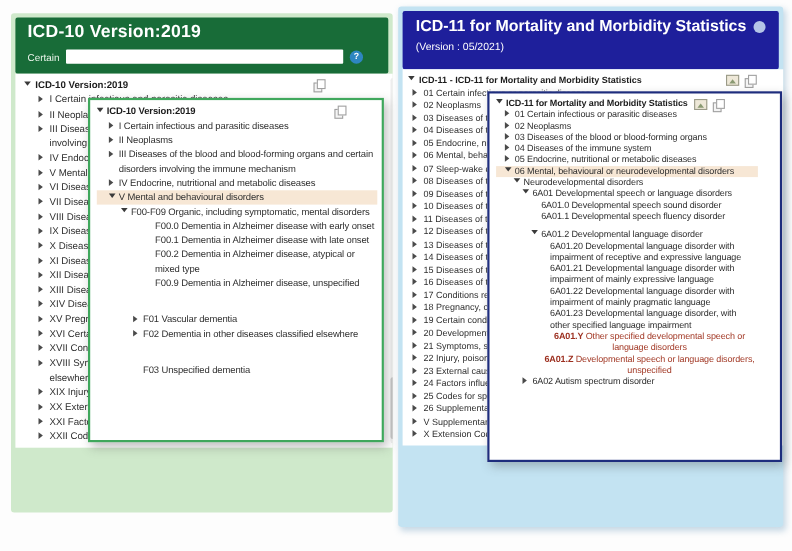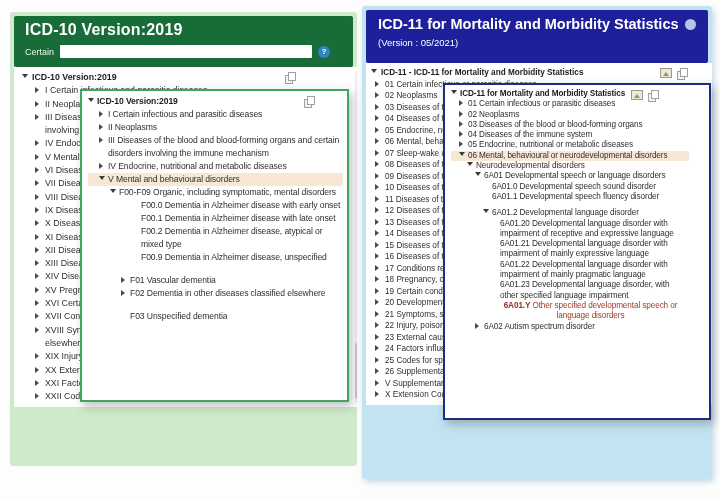--- a/index.html
+++ b/index.html
@@ -60,21 +60,21 @@
   
   .scrollbar{position:absolute;right:2px;top:4px;bottom:4px;width:4px;background:#ededed;border-radius:2px;}
   .scroll-thumb{position:absolute;left:0;width:4px;height:56px;bottom:4px;background:#c6c6c6;border-radius:2px;}
 
   
   .overlay{position:absolute;background:#fff;overflow:hidden;box-shadow:3px 4px 9px rgba(70,70,70,.35);}
   .overlay-left{left:80px;top:89px;width:269px;height:313px;border:2px solid #3fa75c;
     --mkw:9px;--unit:11px;font-size:8.6px;line-height:13px;padding:4px 4px 4px 6px;letter-spacing:-0.1px;}
   .overlay-right{left:443px;top:83px;width:268px;height:337px;border:2px solid #1e2d7d;
     --mkw:9px;--unit:8px;font-size:8.2px;line-height:10.3px;padding:4px 20px 4px 6px;letter-spacing:-0.1px;}
-  .overlay .trow.gap{margin-top:10px;}
+  .overlay .trow.gap{margin-top:20px;}
   .overlay-right .trow.gap{margin-top:6px;}
   .overlay-root{position:relative;}
 </style>
 </head>
 <body>
 
 <div class="canvas">
 
   <section class="panel panel-left">
     <div class="hdr hdr-green">
@@ -213,17 +213,18 @@
         <div class="trow" style="--lvl: 2;"><span class="mk open"></span><span class="tx">Neurodevelopmental disorders</span></div>
         <div class="trow" style="--lvl: 3;"><span class="mk open"></span><span class="tx">6A01 Developmental speech or language disorders</span></div>
         <div class="trow" style="--lvl: 4;"><span class="mk none"></span><span class="tx">6A01.0 Developmental speech sound disorder</span></div>
         <div class="trow" style="--lvl: 4;"><span class="mk none"></span><span class="tx">6A01.1 Developmental speech fluency disorder</span></div>
         <div class="trow gap" style="--lvl: 4;"><span class="mk open"></span><span class="tx">6A01.2 Developmental language disorder</span></div>
         <div class="trow" style="--lvl: 5;"><span class="mk none"></span><span class="tx">6A01.20 Developmental language disorder with impairment of receptive and expressive language</span></div>
         <div class="trow" style="--lvl: 5;"><span class="mk none"></span><span class="tx">6A01.21 Developmental language disorder with impairment of mainly expressive language</span></div>
         <div class="trow" style="--lvl: 5;"><span class="mk none"></span><span class="tx">6A01.22 Developmental language disorder with impairment of mainly pragmatic language</span></div>
         <div class="trow" style="--lvl: 5;"><span class="mk none"></span><span class="tx">6A01.23 Developmental language disorder, with other specified language impairment</span></div>
         <div class="trow red" style="--lvl: 4;"><span class="mk none"></span><span class="code">6A01.Y </span><span class="tx">Other specified developmental speech or language disorders</span></div>
+        <div class="trow red" style="--lvl: 4;"><span class="mk none"></span><span class="code">6A01.Z </span><span class="tx">Developmental speech or language disorders, unspecified</span></div>
         <div class="trow" style="--lvl: 3;"><span class="mk closed"></span><span class="tx">6A02 Autism spectrum disorder</span></div>
       </div>
   </div>
 
 </div>
 
 </body></html>

